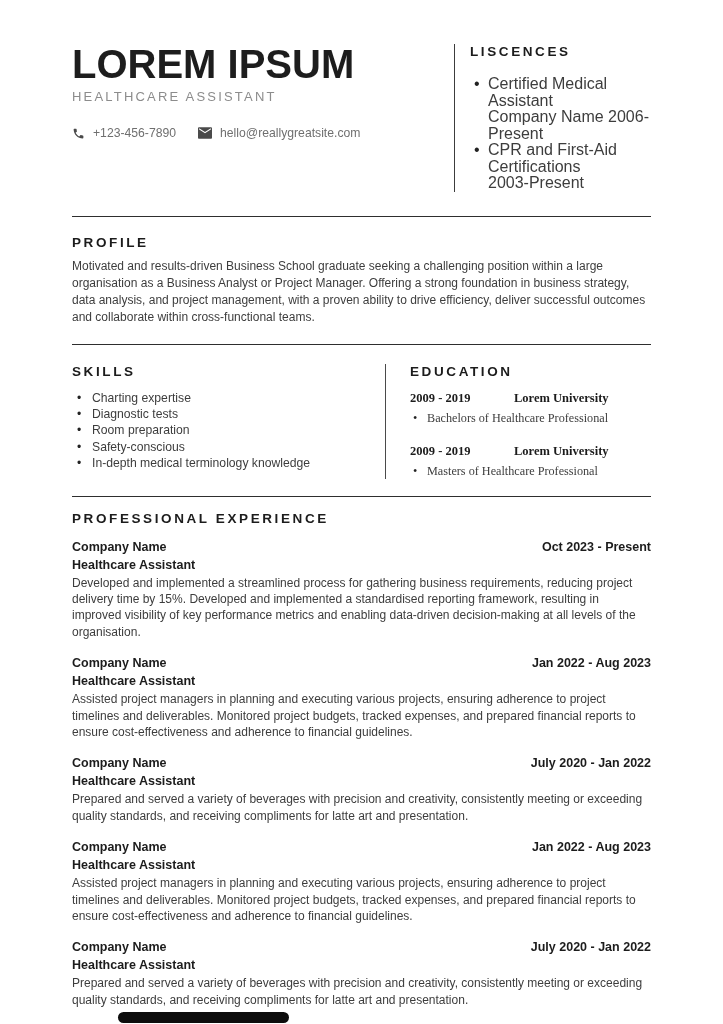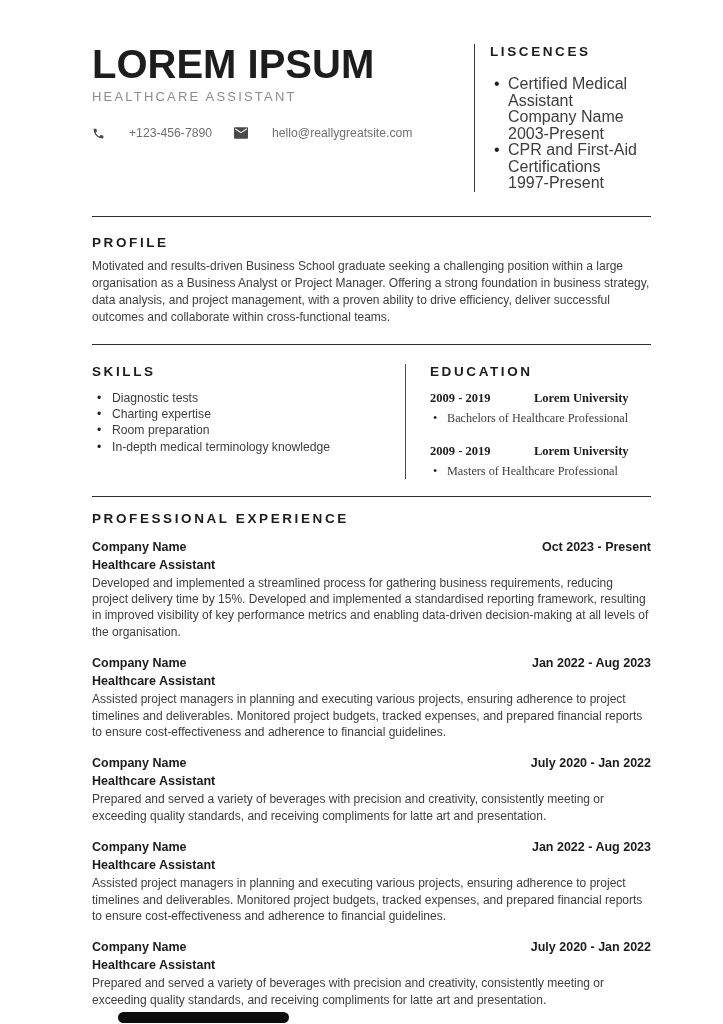--- a/index.html
+++ b/index.html
@@ -2,36 +2,36 @@
 <html><head>
 <meta charset="utf-8">
 <style>
   * { box-sizing: border-box; }
   html, body { margin: 0; padding: 0; background: #ffffff; }
   body { font-family: "Liberation Sans", sans-serif; color: #3d3d3d; }
   .page {
     position: relative;
     width: 723px; height: 1024px;
     background: #ffffff;
-    padding: 44px 72px 0 92px;
+    padding: 44px 72px 0 72px;
     overflow: hidden;
   }
   
   .header { display: flex; align-items: stretch; }
   .header-left { width: 382px; }
   .person-name {
     margin: 0; font-size: 40px; line-height: 40px; font-weight: 800;
     letter-spacing: 0px; color: #1d1d1d; white-space: nowrap;
   }
   .person-title {
     margin-top: 5px; font-size: 13px; letter-spacing: 2.2px;
     color: #8c8c8c; font-weight: 400;
   }
   .contact-row { margin-top: 22px; display: flex; align-items: center; gap: 22px; }
-  .contact { display: inline-flex; align-items: center; gap: 24px; font-size: 12.2px; color: #6f6f6f; }
+  .contact { display: inline-flex; align-items: center; gap: 8px; font-size: 12.2px; color: #6f6f6f; }
   .contact svg { display: block; }
   .header-right {
     flex: 1; border-left: 1.5px solid #3c3c3c; padding-left: 15px; margin-left: 0;
   }
   .sec-heading {
     margin: 0; font-size: 13.5px; font-weight: 700; letter-spacing: 2.6px;
     color: #1c1c1c;
   }
   .licence-list { margin: 17px 0 0 0; padding: 0; list-style: none; }
   .licence-list li { position: relative; padding-left: 18px; font-size: 16px; line-height: 16.5px; color: #3d3d3d; }
@@ -98,46 +98,47 @@
           </span>
           <span>hello@reallygreatsite.com</span>
         </span>
       </div>
     </div>
     <div class="header-right">
       <h2 class="sec-heading">LISCENCES</h2>
       <ul class="licence-list">
         <li>
           <span class="lic-line">Certified Medical Assistant</span>
-          <span class="lic-line">Company Name 2003-Present</span>
+          <span class="lic-line">Company Name 2006-Present</span>
         </li>
         <li>
           <span class="lic-line">CPR and First-Aid Certifications</span>
-          <span class="lic-line">1997-Present</span>
+          <span class="lic-line">2003-Present</span>
         </li>
       </ul>
     </div>
   </div>
 
   <hr class="rule rule-1">
 
   <section>
     <h2 class="sec-heading profile-heading">PROFILE</h2>
     <p class="profile-text">Motivated and results-driven Business School graduate seeking a challenging position within a large organisation as a Business Analyst or Project Manager. Offering a strong foundation in business strategy, data analysis, and project management, with a proven ability to drive efficiency, deliver successful outcomes and collaborate within cross-functional teams.</p>
   </section>
 
   <hr class="rule rule-2">
 
   <div class="two-col">
     <section class="col-skills">
       <h2 class="sec-heading">SKILLS</h2>
       <ul class="skill-list">
+        <li>Charting expertise</li>
         <li>Diagnostic tests</li>
-        <li>Charting expertise</li>
         <li>Room preparation</li>
+        <li>Safety-conscious</li>
         <li>In-depth medical terminology knowledge</li>
       </ul>
     </section>
     <section class="col-edu">
       <h2 class="sec-heading">EDUCATION</h2>
       <div class="edu-entry">
         <div class="edu-row">
           <span class="edu-years">2009 - 2019</span>
           <span class="edu-school">Lorem University</span>
         </div>

